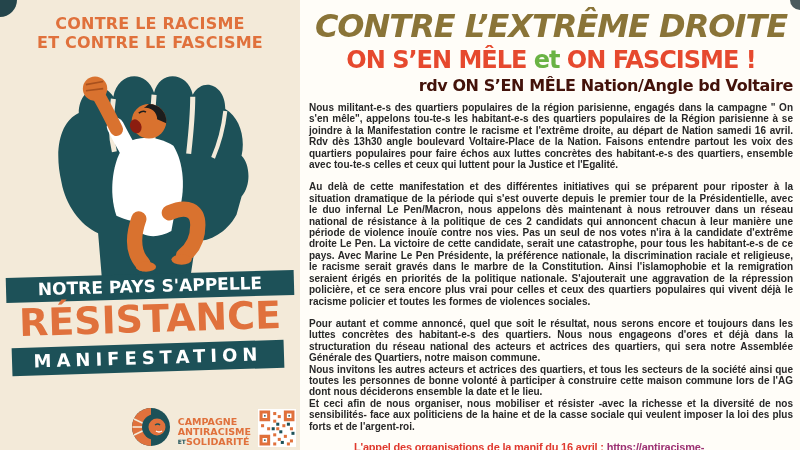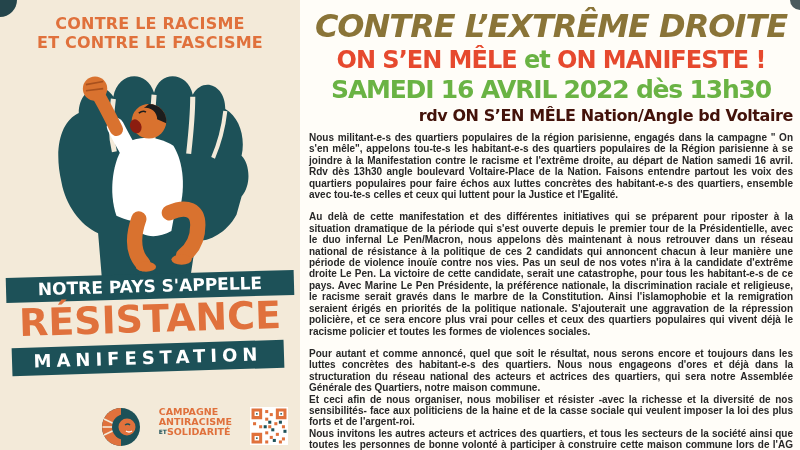--- a/index.html
+++ b/index.html
@@ -19,21 +19,21 @@
   .band{position:absolute;background:#1d5158;color:#fff;font-family:"DejaVu Sans",sans-serif;
         font-weight:bold;text-align:center;}
   .band1{top:274px;left:6px;right:6px;font-size:17px;padding:2px 0 3px;transform:rotate(-1.6deg);}
   .resistance{position:absolute;top:297px;left:0;width:100%;text-align:center;color:#e0713c;
               font-family:"DejaVu Sans",sans-serif;font-weight:bold;font-size:38px;letter-spacing:0px;
               transform:rotate(-1.8deg);}
   .band2{top:344px;left:12px;right:16px;font-size:18px;letter-spacing:5px;padding:3px 0 4px;
          transform:rotate(-1.8deg);}
   .dateline{position:absolute;top:382px;left:0;width:100%;text-align:center;color:#e0713c;
             font-family:"DejaVu Sans",sans-serif;font-weight:bold;font-size:19px;letter-spacing:-.5px;}
-  .logo-row{position:absolute;bottom:3px;right:12px;display:flex;align-items:flex-start;gap:18px;}
+  .logo-row{position:absolute;bottom:3px;right:4px;display:flex;align-items:flex-end;gap:7px;}
   .logo-text{color:#e0713c;font-family:"DejaVu Sans",sans-serif;font-weight:bold;font-size:9.5px;
              line-height:1.05;text-align:left;}
   .logo-text .et{color:#1d5158;font-size:6px;vertical-align:1px;}
 
   
   .right{position:relative;flex:1;background:#fffdf8;padding:4px 7px 0 9px;box-sizing:border-box;}
   .h1{margin:3px 0 1px;text-align:center;color:#8a7438;font-family:"DejaVu Sans",sans-serif;
       font-weight:bold;font-style:italic;font-size:32px;letter-spacing:-1px;white-space:nowrap;}
   .h2{margin:0 0 1px;text-align:center;color:#e6492e;font-family:"DejaVu Sans",sans-serif;
       font-weight:bold;font-size:24px;letter-spacing:-1px;white-space:nowrap;}
@@ -154,30 +154,29 @@
           <rect x="22" y="15" width="2" height="2"></rect>
         </g>
       </svg>
     </div>
   </div>
 
   <div class="right">
     <div class="corner-tr"></div>
 
     <div class="h1">CONTRE L’EXTRÊME DROITE</div>
-    <div class="h2"><span>ON S’EN MÊLE </span><span class="green">et</span><span> ON MANIFESTE !</span></div>
-    <div class="h3">SAMEDI 16 AVRIL 2022 dès 13h30</div>
+    <div class="h2"><span>ON S’EN MÊLE </span><span class="green">et</span><span> ON FASCISME !</span></div>
     <div class="h4">rdv ON S’EN MÊLE Nation/Angle bd Voltaire</div>
 
     <div class="bodytext">
       <p class="gap">Nous militant-e-s des quartiers populaires de la région parisienne, engagés dans la campagne " On s'en mêle", appelons tou-te-s les habitant-e-s des quartiers populaires de la Région parisienne à se joindre à la Manifestation contre le racisme et l'extrême droite, au départ de Nation samedi 16 avril. Rdv dès 13h30 angle boulevard Voltaire-Place de la Nation. Faisons entendre partout les voix des quartiers populaires pour faire échos aux luttes concrètes des habitant-e-s des quartiers, ensemble avec tou-te-s celles et ceux qui luttent pour la Justice et l'Egalité.</p>
       <p class="gap">Au delà de cette manifestation et des différentes initiatives qui se préparent pour riposter à la situation dramatique de la période qui s'est ouverte depuis le premier tour de la Présidentielle, avec le duo infernal Le Pen/Macron, nous appelons dès maintenant à nous retrouver dans un réseau national de résistance à la politique de ces 2 candidats qui annoncent chacun à leur manière une période de violence inouïe contre nos vies. Pas un seul de nos votes n'ira à la candidate d'extrême droite Le Pen. La victoire de cette candidate, serait une catastrophe, pour tous les habitant-e-s de ce pays.  Avec Marine Le Pen Présidente, la préférence nationale, la discrimination raciale et religieuse, le racisme serait gravés dans le marbre de la Constitution. Ainsi l'islamophobie et la remigration seraient érigés en priorités de la politique nationale. S'ajouterait une aggravation de la répression policière, et ce sera encore plus vrai pour celles et ceux des quartiers populaires qui vivent déjà le racisme policier et toutes les formes de violences sociales.</p>
       <p>Pour autant et comme annoncé, quel que soit le résultat, nous serons encore et toujours dans les luttes concrètes des habitant-e-s des quartiers. Nous nous engageons d'ores et déjà dans la structuration du réseau national des acteurs et actrices des quartiers, qui sera notre Assemblée Générale des Quartiers, notre maison commune.</p>
+      <p>Nous invitons les autres acteurs et actrices des quartiers, et tous les secteurs de la société ainsi que toutes les personnes de bonne volonté à participer à construire cette maison commune lors de l'AG dont nous déciderons ensemble la date et le lieu.</p>
       <p>Et ceci afin de nous organiser, nous mobiliser et résister -avec la richesse et la diversité de nos sensibilités- face aux politiciens de la haine et de la casse sociale qui veulent imposer la loi des plus forts et de l'argent-roi.</p>
-      <p>Nous invitons les autres acteurs et actrices des quartiers, et tous les secteurs de la société ainsi que toutes les personnes de bonne volonté à participer à construire cette maison commune lors de l'AG dont nous déciderons ensemble la date et le lieu.</p>
     </div>
 
     <div class="footer-line">
       <span class="footer-label">L'appel des organisations de la manif du 16 avril :</span>
       <span class="footer-url">https://antiracisme-solidarite.org/.../contre-le-racisme.../</span>
     </div>
   </div>
 </div>
 
 </body></html>

